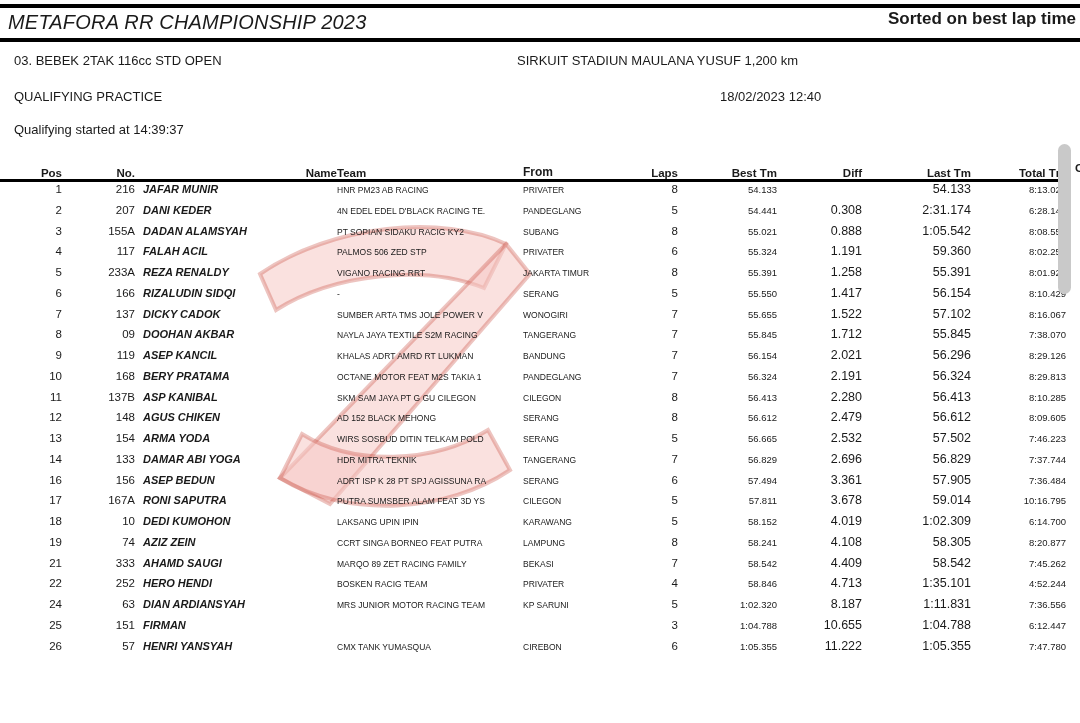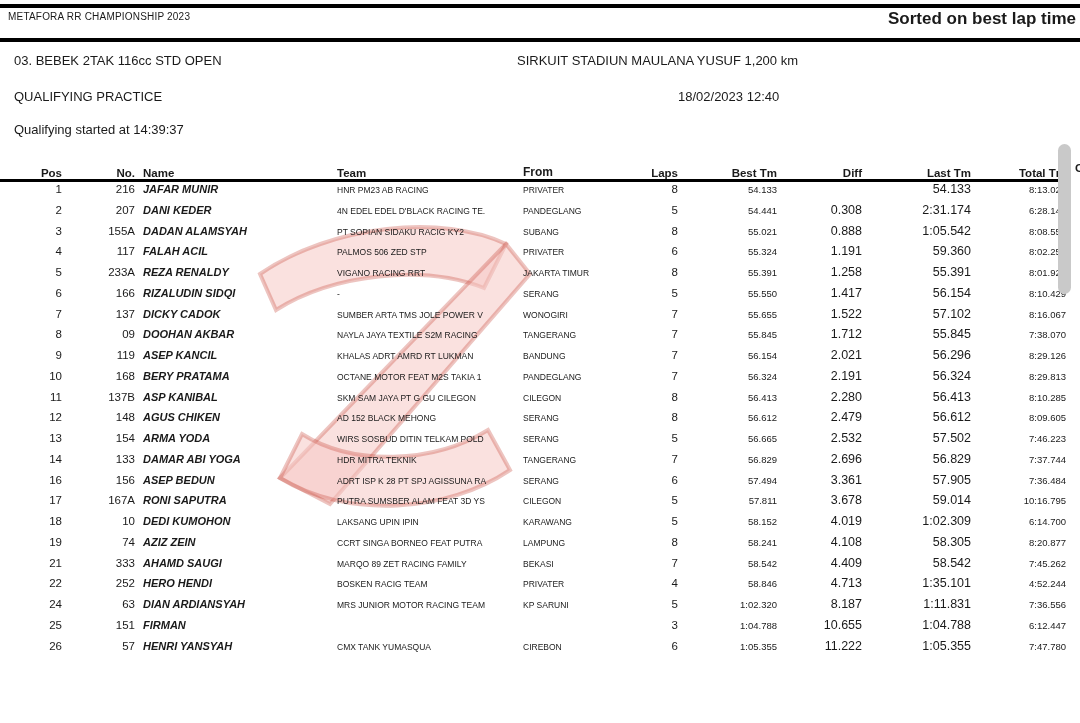--- a/index.html
+++ b/index.html
@@ -3,47 +3,47 @@
 <meta charset="utf-8">
 <style>
   html,body{margin:0;padding:0;background:#888;}
   .page{
     position:relative;width:1080px;height:723px;background:#ffffff;
     font-family:"Liberation Sans", sans-serif;color:#1a1a1a;overflow:hidden;
   }
   .rule{position:absolute;left:0;right:0;height:4px;background:#000;}
   .rule-top{top:4px;}
   .rule-title{top:38px;}
-  .page-title{position:absolute;left:8px;top:11px;font-size:10px;letter-spacing:.2px;}
+  .page-title{position:absolute;left:8px;top:11px;font-size:20px;letter-spacing:.2px;font-style:italic;}
   .sort-note{position:absolute;right:4px;top:9px;font-size:17px;font-weight:bold;}
   .class-name{position:absolute;left:14px;top:53px;font-size:13px;}
   .circuit-name{position:absolute;left:517px;top:53px;font-size:13px;}
   .session-name{position:absolute;left:14px;top:89px;font-size:13px;}
-  .session-datetime{position:absolute;left:678px;top:89px;font-size:13px;}
+  .session-datetime{position:absolute;left:720px;top:89px;font-size:13px;}
   .start-note{position:absolute;left:14px;top:122px;font-size:13px;}
 
   
   .watermark{position:absolute;left:238px;top:212px;width:300px;height:310px;z-index:0;pointer-events:none;}
 
   
   table.results{
     position:absolute;left:0;top:158px;width:1066px;z-index:1;
     border-collapse:collapse;table-layout:fixed;
   }
   table.results th{
     font-size:11.5px;font-weight:bold;padding:0;height:21px;vertical-align:bottom;
     border-bottom:3px solid #000;white-space:nowrap;
   }
   table.results td{
     padding:0;height:20.75px;vertical-align:baseline;white-space:nowrap;overflow:hidden;
   }
   .a-r{text-align:right;} .a-l{text-align:left;}
   .c-pos,.c-no,.c-laps{font-size:11.5px;}
   .c-name{font-size:11px;font-weight:bold;font-style:italic;padding-left:8px !important;}
-  th.c-name{font-style:normal;font-size:11.5px;}
+  th.c-name{font-style:normal;font-size:11.5px;text-align:right;}
   .c-team,.c-from{font-size:8.5px;}
   .c-best,.c-total{font-size:9.5px;}
   .c-diff,.c-last{font-size:12.5px;}
 
   .clipped-col{position:absolute;left:1075px;top:162px;font-size:11.5px;font-weight:bold;z-index:2;}
   .scrollbar-thumb{
     position:absolute;left:1058px;top:144px;width:13px;height:150px;
     background:#c9c9c9;border-radius:7px;z-index:3;
   }
 </style>

